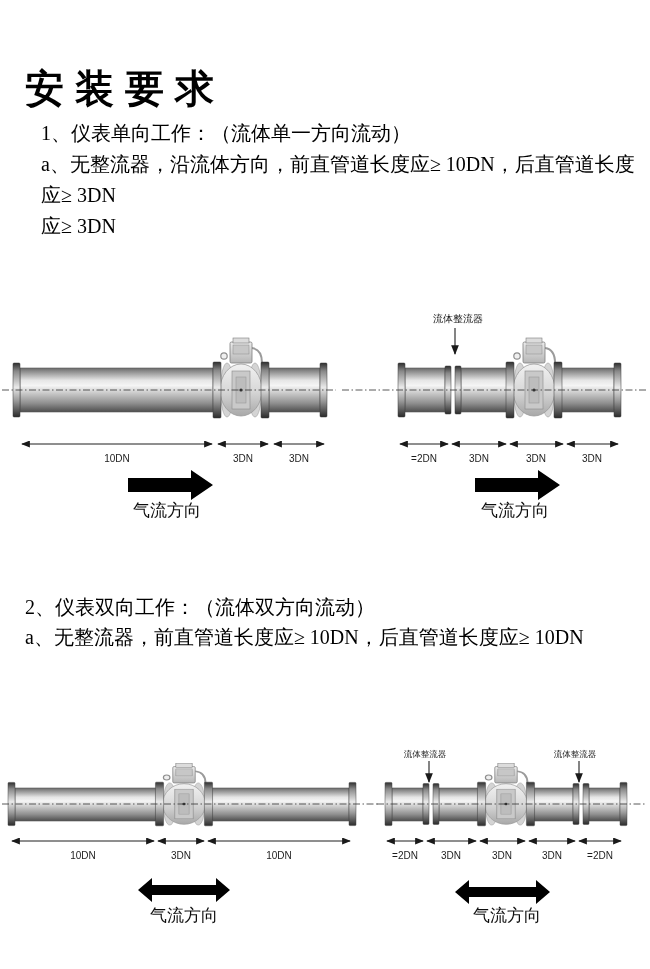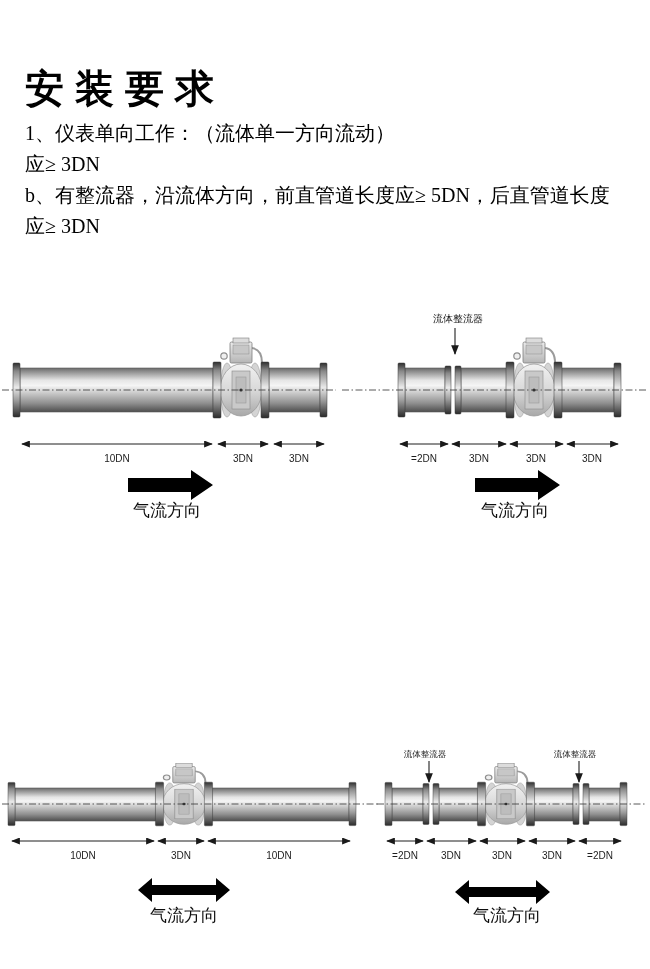--- a/index.html
+++ b/index.html
@@ -16,21 +16,21 @@
     left: 25px; top: 36px;
     font-family: "DejaVu Sans", "Liberation Sans", sans-serif;
     font-weight: 900;
     font-size: 39px;
     letter-spacing: 11px;
     color: #000;
     white-space: nowrap;
   }
   .para { left: 25px; font-size: 20px; line-height: 31px; }
   .para div { white-space: nowrap; }
-  #section1 { top: 118px; }
+  #section1 { top: 118px; margin-left: 16px; }
   #section2 { top: 592px; line-height: 30px; }
   svg.diagram { position: absolute; }
   .dim-label {
     font-family: "Liberation Sans", "DejaVu Sans", sans-serif;
     font-size: 10px; fill: #1c1c1c; text-anchor: middle;
   }
   .flow-label {
     font-family: "Liberation Serif", "DejaVu Serif", serif;
     font-size: 17px; fill: #0d0d0d; text-anchor: middle;
   }
@@ -103,22 +103,22 @@
       <rect x="-28" y="-28" width="8" height="56" rx="1" fill="url(#gradFlange)" stroke="#3a3a3a" stroke-width="0.5"></rect>
       <rect x="20" y="-28" width="8" height="56" rx="1" fill="url(#gradFlange)" stroke="#3a3a3a" stroke-width="0.5"></rect>
     </g>
   </defs>
 </svg>
 
 <h1 class="abs page-title">安装要求</h1>
 
 <div id="section1" class="abs para">
   <div>1、仪表单向工作：（流体单一方向流动）</div>
+  <div>a、无整流器，沿流体方向，前直管道长度应≥ 10DN，后直管道长度</div>
   <div>应≥ 3DN</div>
-  <div>b、有整流器，沿流体方向，前直管道长度应≥ 5DN，后直管道长度</div>
   <div>应≥ 3DN</div>
 </div>
 
 <svg class="diagram" style="left:0;top:295px" width="340" height="240" viewBox="0 0 340 240">
   <rect class="pipe" x="20" y="73" width="193" height="44"></rect>
   <rect class="pipe" x="269" y="73" width="51" height="44"></rect>
   <use href="#flangeSym" transform="translate(13,95)"></use>
   <use href="#flangeSym" transform="translate(320,95)"></use>
   <use href="#meterSym" transform="translate(241,95)"></use>
   <line class="centerline" x1="2" y1="95" x2="336" y2="95"></line>
@@ -149,20 +149,22 @@
   <line class="dim-line" x1="227" y1="149" x2="278" y2="149" marker-start="url(#dimArrow)" marker-end="url(#dimArrow)"></line>
   <text class="dim-label" x="84" y="167">=2DN</text>
   <text class="dim-label" x="139" y="167">3DN</text>
   <text class="dim-label" x="196" y="167">3DN</text>
   <text class="dim-label" x="252" y="167">3DN</text>
   <polygon class="flow-arrow" points="135,183 198,183 198,175 220,190 198,205 198,197 135,197"></polygon>
   <text class="flow-label" x="175" y="221">气流方向</text>
 </svg>
 
 <div id="section2" class="abs para">
+  <div>2、仪表双向工作：（流体双方向流动）</div>
+  <div>a、无整流器，前直管道长度应≥ 10DN，后直管道长度应≥ 10DN</div>
 </div>
 
 <svg class="diagram" style="left:0;top:725px" width="380" height="244" viewBox="0 0 380 244">
   <rect class="pipe" x="15" y="63" width="141" height="33"></rect>
   <rect class="pipe" x="212" y="63" width="137" height="33"></rect>
   <use href="#flangeSym" transform="translate(8,79) scale(1,0.8)"></use>
   <use href="#flangeSym" transform="translate(349,79) scale(1,0.8)"></use>
   <use href="#meterSym" transform="translate(184,79) scale(1.02,0.78)"></use>
   <line class="centerline" x1="2" y1="79" x2="378" y2="79"></line>
   <line class="dim-line" x1="12" y1="116" x2="154" y2="116" marker-start="url(#dimArrow)" marker-end="url(#dimArrow)"></line>

